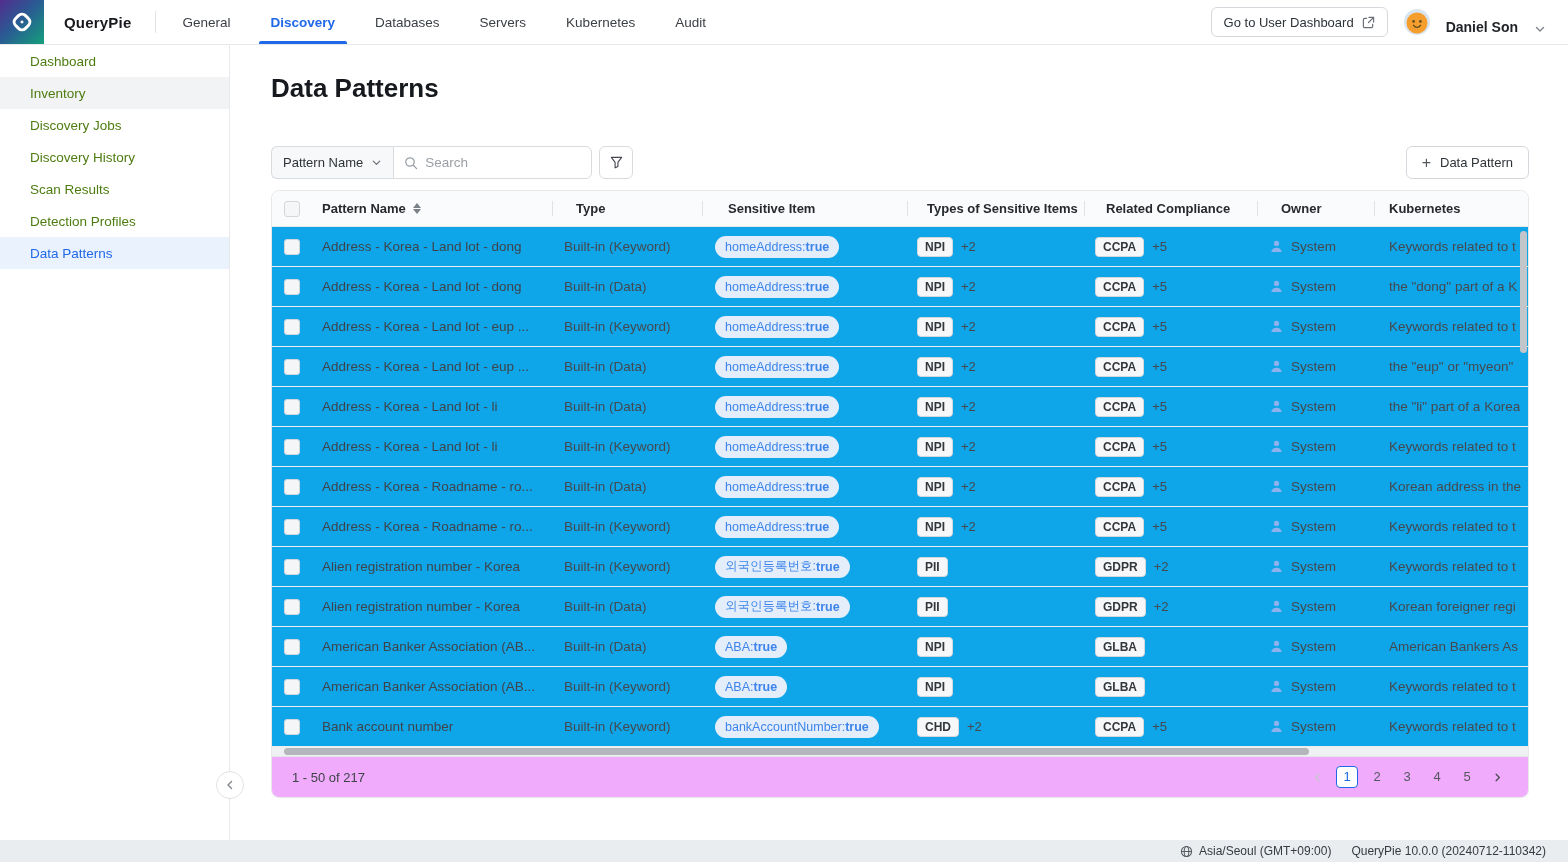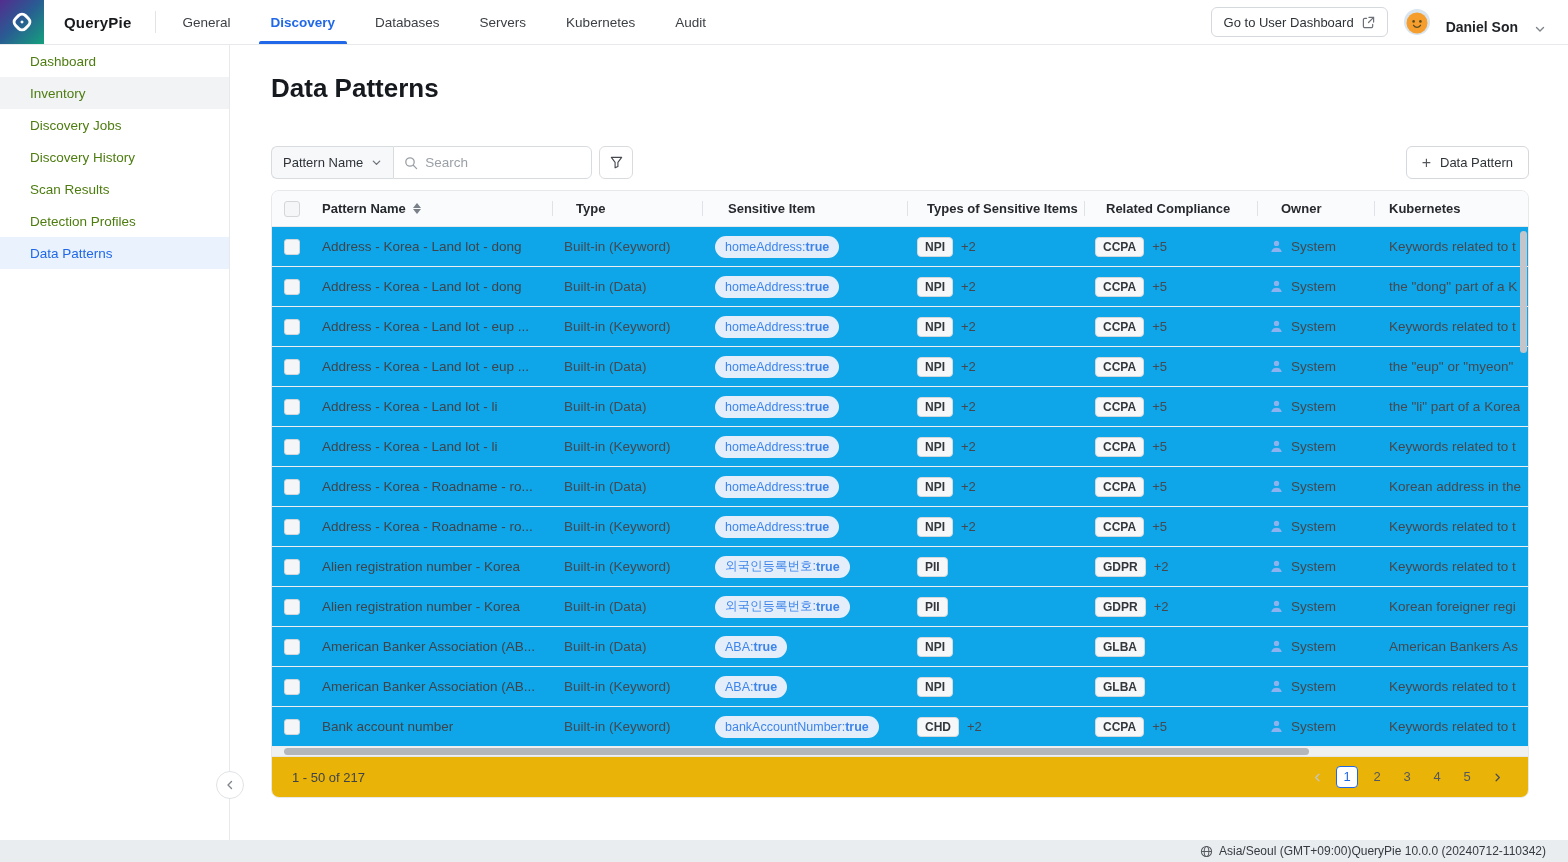--- a/index.html
+++ b/index.html
@@ -66,27 +66,27 @@
   .badge{display:inline-block;height:20px;line-height:18px;padding:0 7px;border:1px solid #d6d9dc;border-radius:4px;background:#f6f7f8;font-size:12px;font-weight:bold;color:#33373c;white-space:nowrap;}
   .extra{margin-left:8px;font-size:13px;color:#45494f;}
   .extra:empty{display:none;}
   .person{width:15px;height:15px;margin-right:7px;flex-shrink:0;}
   
   .vtrack{position:absolute;top:2px;right:1px;bottom:2px;width:8px;}
   .vthumb{position:absolute;top:2px;right:0;width:7px;height:122px;background:#c2c5c9;border-radius:4px;cursor:pointer;}
   .hscroll{height:9px;flex-shrink:0;position:relative;background:#eef0f1;}
   .hthumb{position:absolute;left:12px;top:1px;height:7px;width:1025px;background:#b3b6ba;border-radius:4px;cursor:pointer;}
   
-  .tfoot{height:41px;flex-shrink:0;display:flex;align-items:center;background:#eab308;border-top:1px solid #e4e6e9;padding:0 20px;font-size:13px;color:#3e4347;}
+  .tfoot{height:41px;flex-shrink:0;display:flex;align-items:center;background:#f0abfc;border-top:1px solid #e4e6e9;padding:0 20px;font-size:13px;color:#3e4347;}
   .pager{margin-left:auto;display:flex;align-items:center;gap:8px;}
   .page-arrow{width:22px;height:22px;display:flex;align-items:center;justify-content:center;cursor:pointer;}
   .page-num{min-width:22px;height:22px;line-height:22px;text-align:center;font-size:13px;color:#54585e;cursor:pointer;border-radius:4px;}
   .page-num.current{background:#fff;border:1px solid #2068e8;color:#2068e8;line-height:20px;}
   
-  .statusbar{position:absolute;left:0;right:0;bottom:0;height:22px;background:#e9edf0;display:flex;align-items:center;justify-content:flex-end;padding-right:22px;font-size:12px;color:#363b41;z-index:50;margin-top:30px;}
+  .statusbar{position:absolute;left:0;right:0;bottom:0;height:22px;background:#e9edf0;display:flex;align-items:center;justify-content:flex-end;gap:20px;padding-right:22px;font-size:12px;color:#363b41;z-index:50;margin-top:30px;}
   .status-item{display:flex;align-items:center;gap:6px;}
 </style>
 </head>
 <body>
 
 <header class="topbar">
   <div class="logo">
     <svg width="24" height="24" viewBox="0 0 24 24">
       <g transform="rotate(45 12 12)">
         <rect x="5" y="5" width="14" height="14" rx="5" fill="none" stroke="#ffffff" stroke-width="3"></rect>

